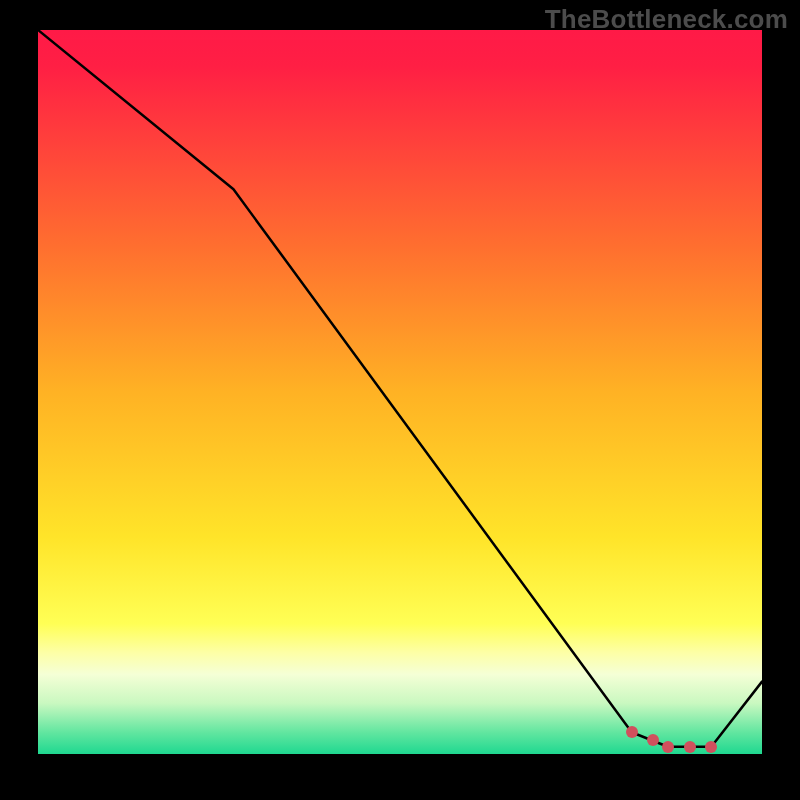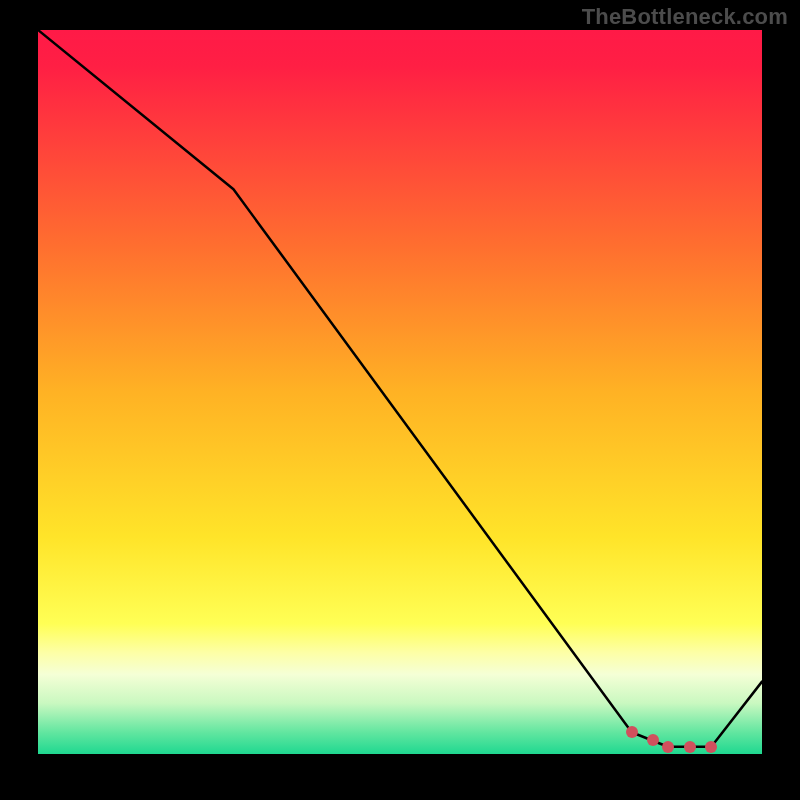--- a/index.html
+++ b/index.html
@@ -15,21 +15,21 @@
     position: relative;
     width: 800px;
     height: 800px;
     background: #000;
   }
   .watermark {
     position: absolute;
     top: 4px;
     right: 12px;
     color: #4c4c4c;
-    font-size: 22px;
+    font-size: 26px;
     font-weight: 600;
     letter-spacing: 0.2px;
     z-index: 30;
   }
   .plot-area {
     position: absolute;
     left: 38px;
     top: 30px;
     width: 724px;
     height: 724px;

